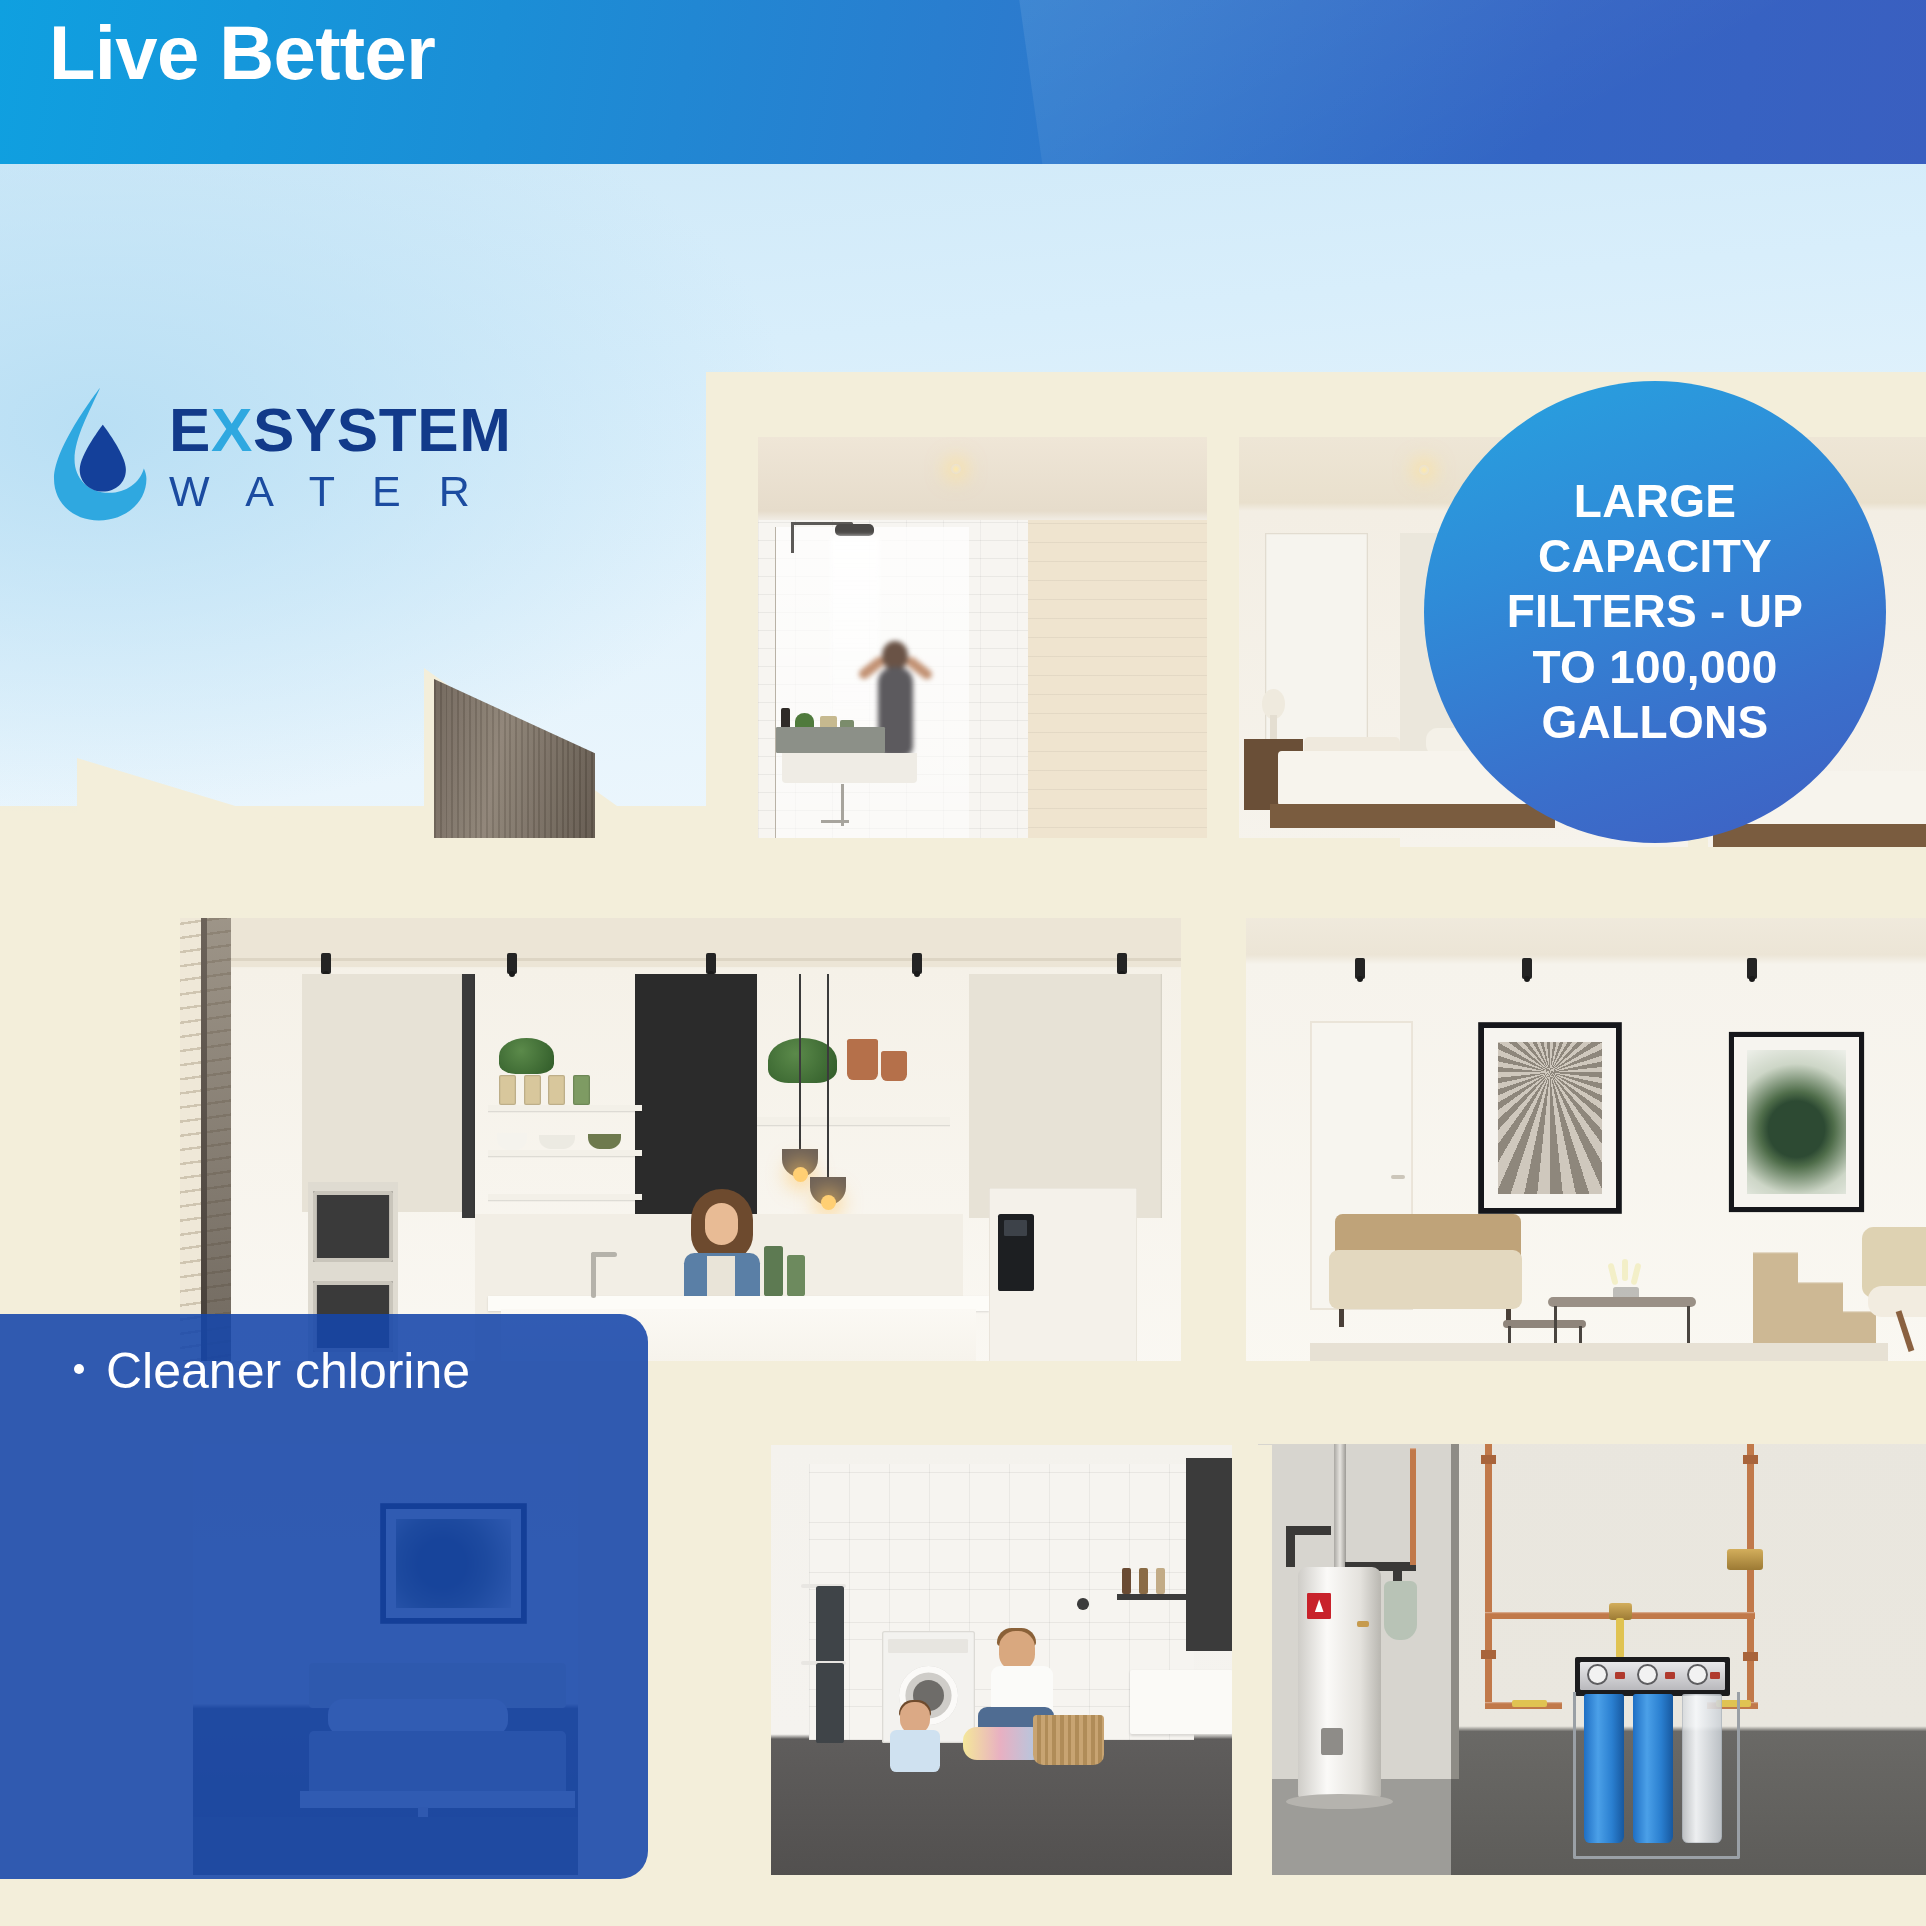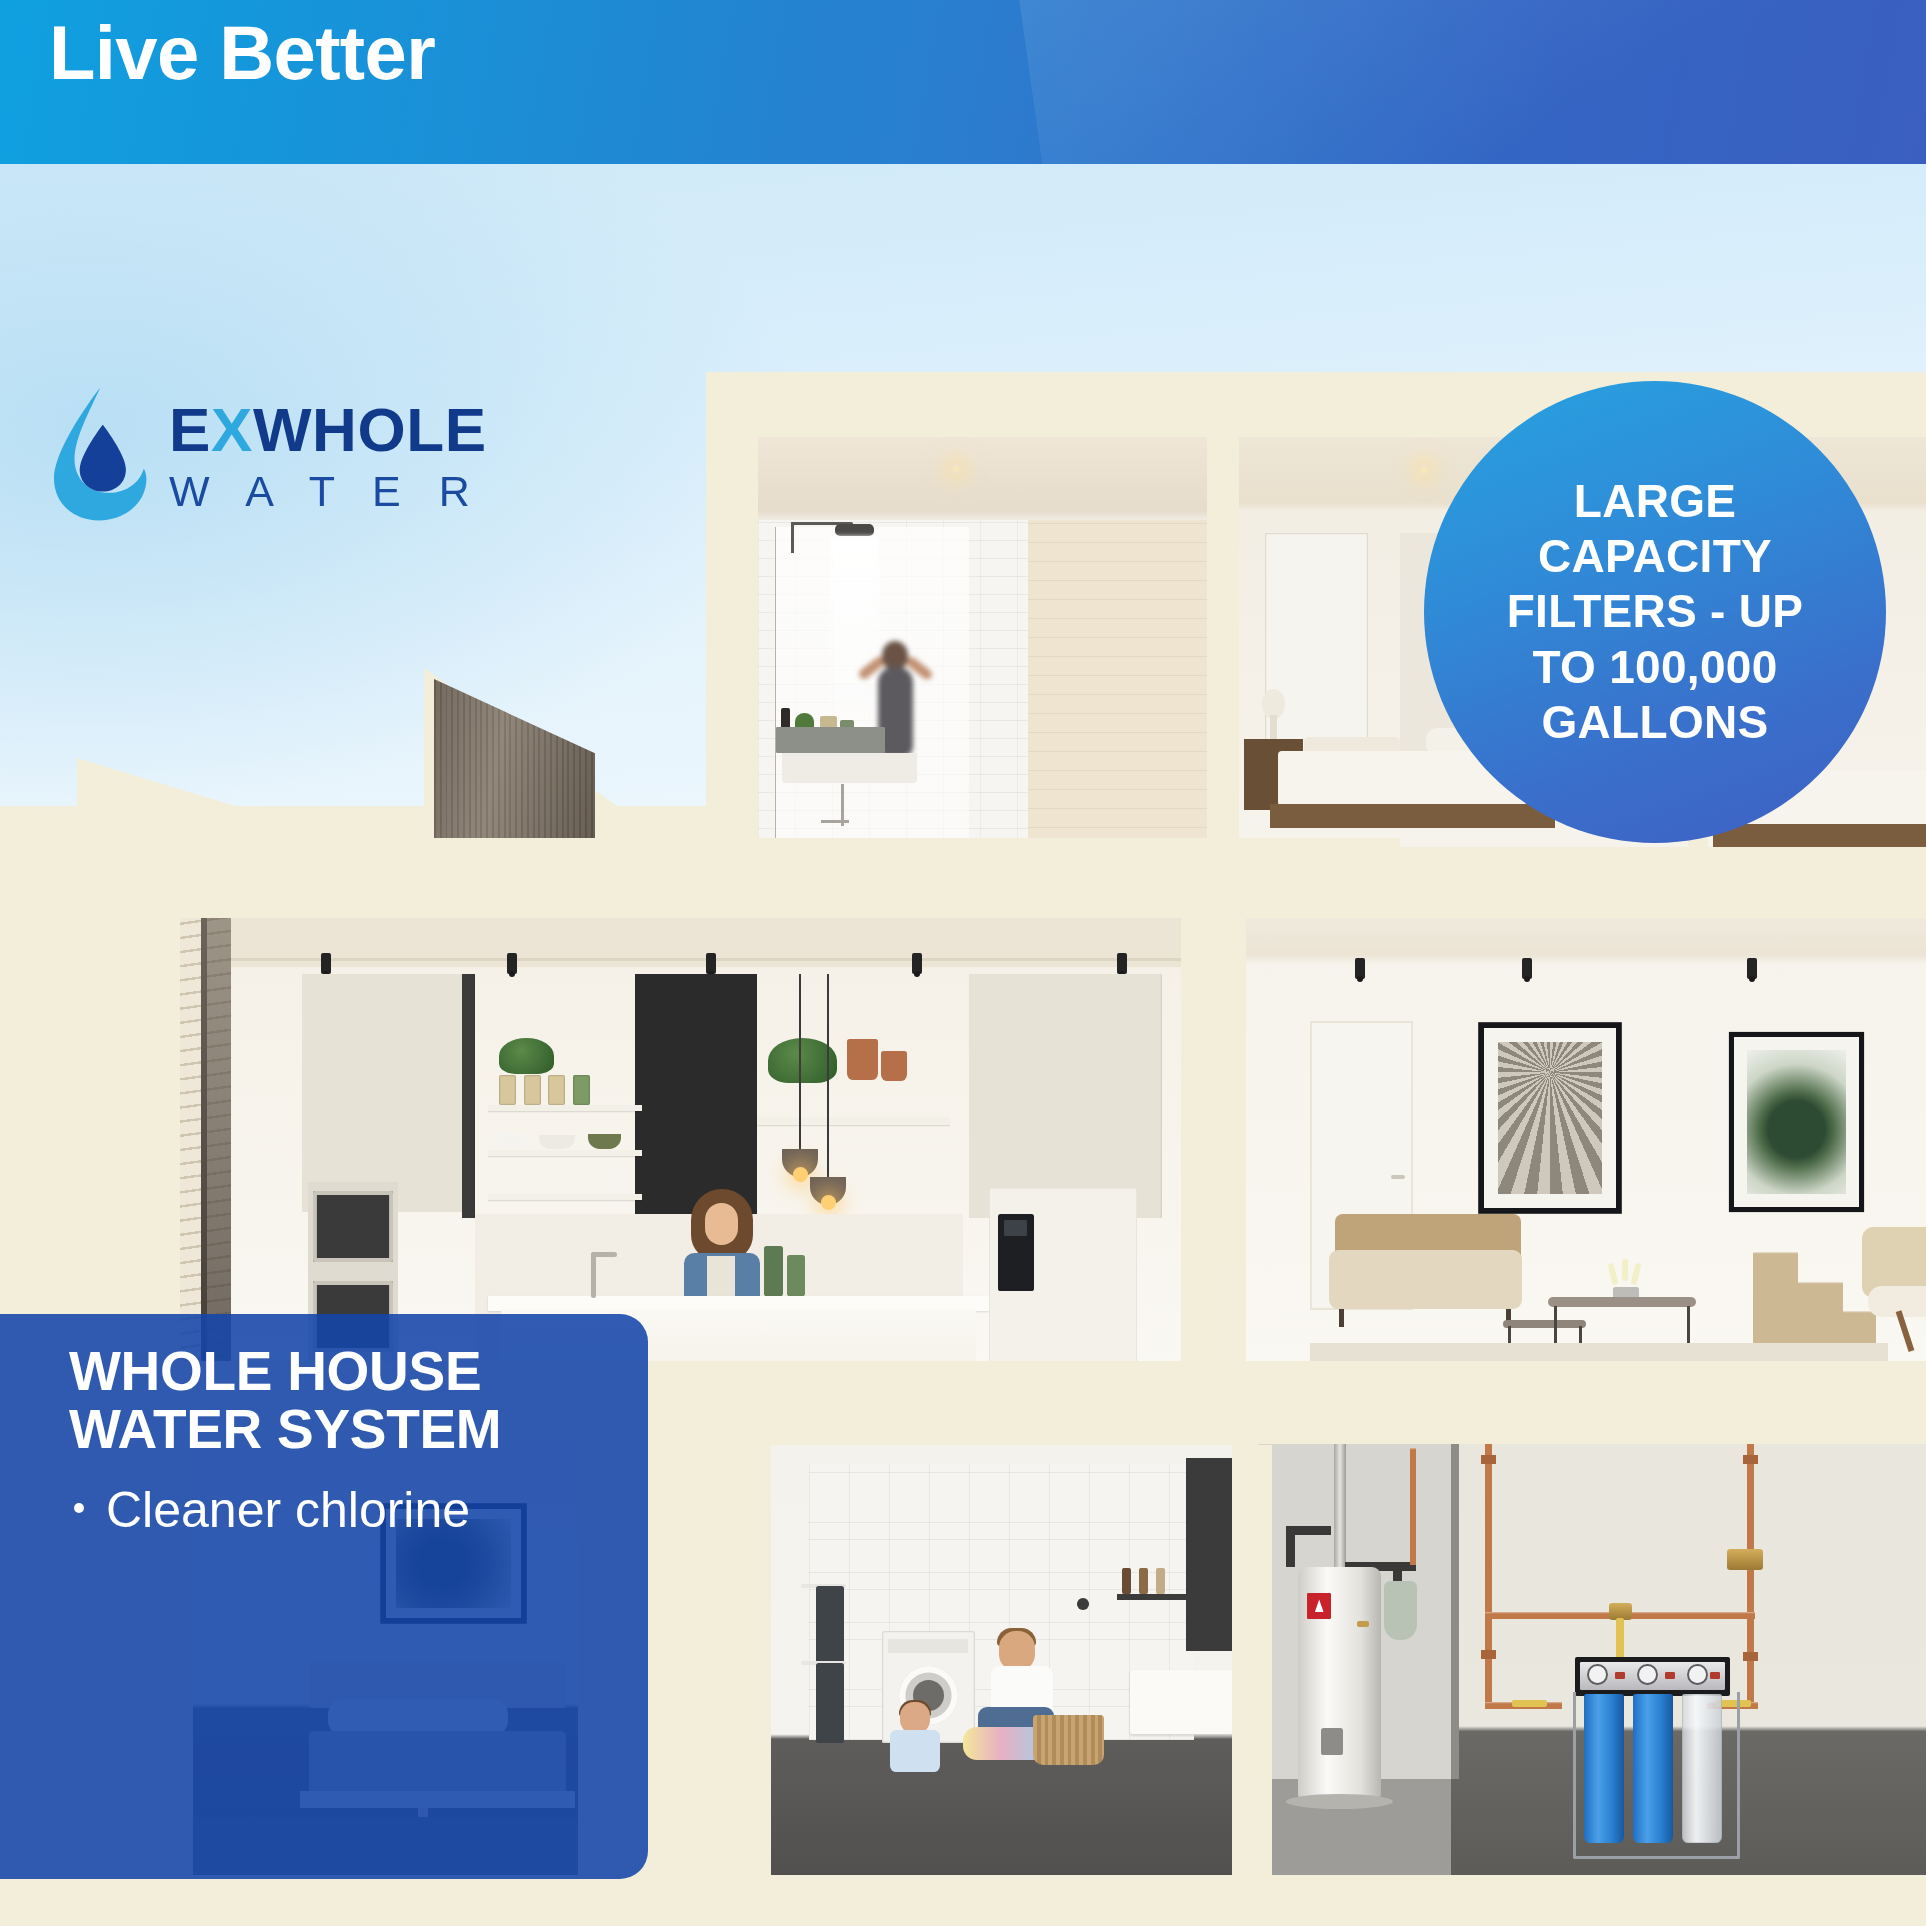--- a/index.html
+++ b/index.html
@@ -626,37 +626,35 @@
   <div class="header">
     <div class="hdr-title">Live Better</div>
   </div>
 
   <div class="logo">
     <svg class="logo-drop" viewBox="0 0 160 215">
       <path d="M78 4 C78 4 6 96 6 146 C6 184 36 211 76 211 C116 211 150 184 150 146 C150 140 148 134 146 130 C140 152 118 168 92 168 C60 168 38 146 38 116 C38 82 62 40 78 4 Z" fill="#2fa8e0"></path>
       <path d="M82 62 C82 62 46 108 46 132 C46 152 62 166 82 166 C102 166 118 152 118 132 C118 108 82 62 82 62 Z" fill="#14409a"></path>
     </svg>
     <div class="logo-word">
-      <div class="logo-express"><span>E</span><span class="xl">X</span><span>WHOLE</span></div>
+      <div class="logo-express"><span>E</span><span class="xl">X</span><span>SYSTEM</span></div>
       <div class="logo-water">W A T E R</div>
     </div>
   </div>
 
   <div class="badge">
     <div class="badge-text">LARGE
 CAPACITY
 FILTERS - UP
 TO 100,000
 GALLONS</div>
   </div>
 
   <div class="panel">
     <div class="panel-inner">
-      <div class="panel-title">WHOLE HOUSE
-WATER SYSTEM</div>
       <ul class="bullets">
         <li>Cleaner chlorine</li>
       </ul>
     </div>
   </div>
 
 </div>
 
 
 </body></html>

